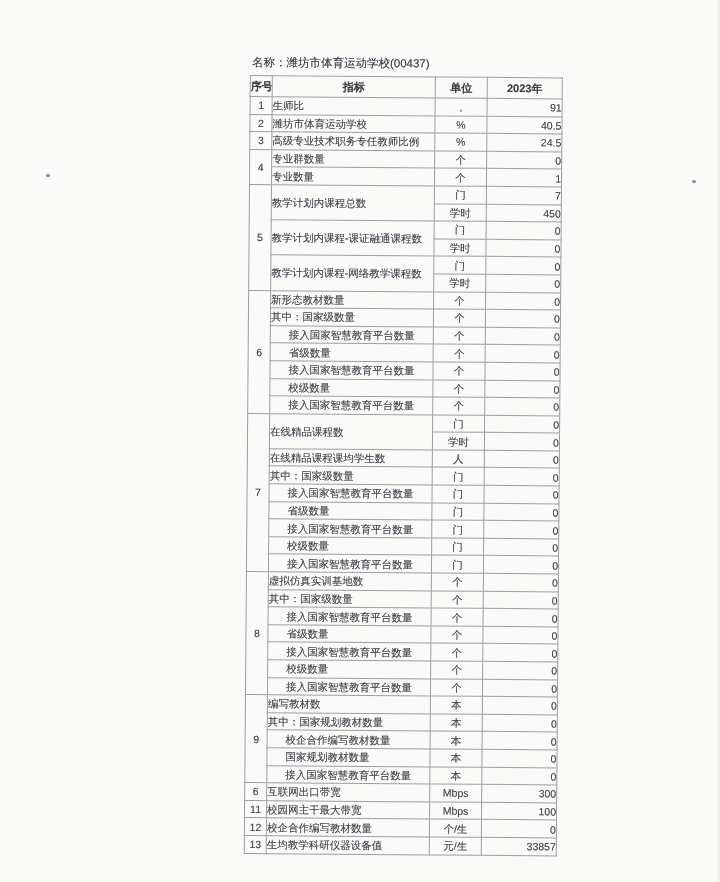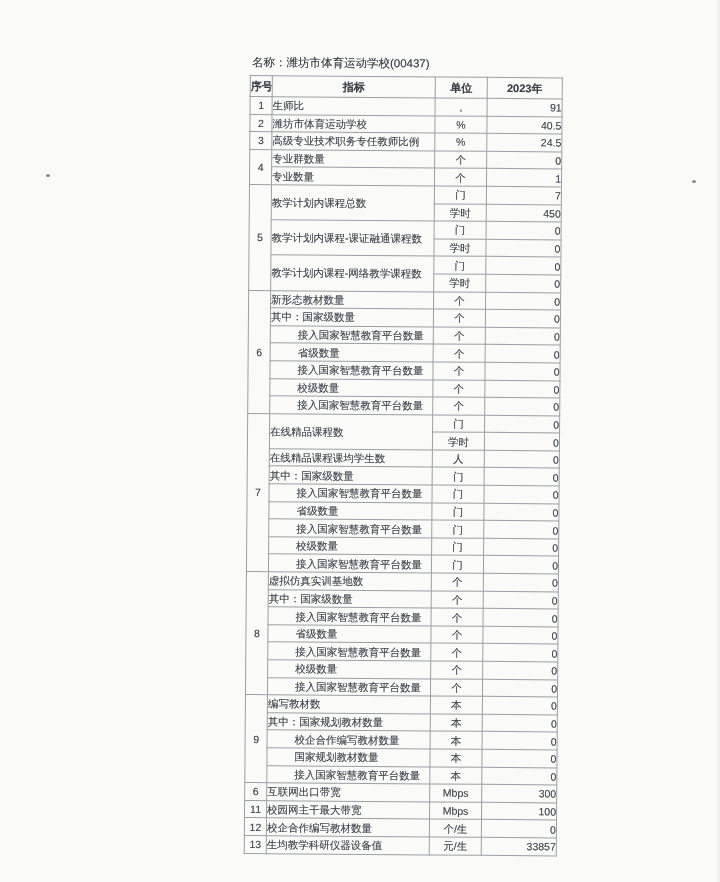--- a/index.html
+++ b/index.html
@@ -38,21 +38,21 @@
     white-space:nowrap;overflow:hidden;
     vertical-align:middle;
   }
   table.indicators thead th{
     height:20px;font-weight:600;font-size:11px;
     text-align:center;color:#3b3e46;
   }
   table.indicators tbody tr{height:17.6px;}
   td.no{text-align:center;font-size:10px;}
   td.label{text-align:left;padding-left:4px;}
-  td.label.indent{padding-left:27px;}
+  td.label.indent{padding-left:18px;}
   td.unit{text-align:center;}
   td.value{text-align:right;}
   tr.section td{border-top-color:#83868b;}
   .speck{position:absolute;border-radius:50%;background:#5a5c60;}
   .speck.s1{left:46px;top:174px;width:4px;height:3px;opacity:0.75;}
   .speck.s2{left:692px;top:180px;width:4px;height:3px;opacity:0.7;}
 </style>
 </head>
 <body>
 

